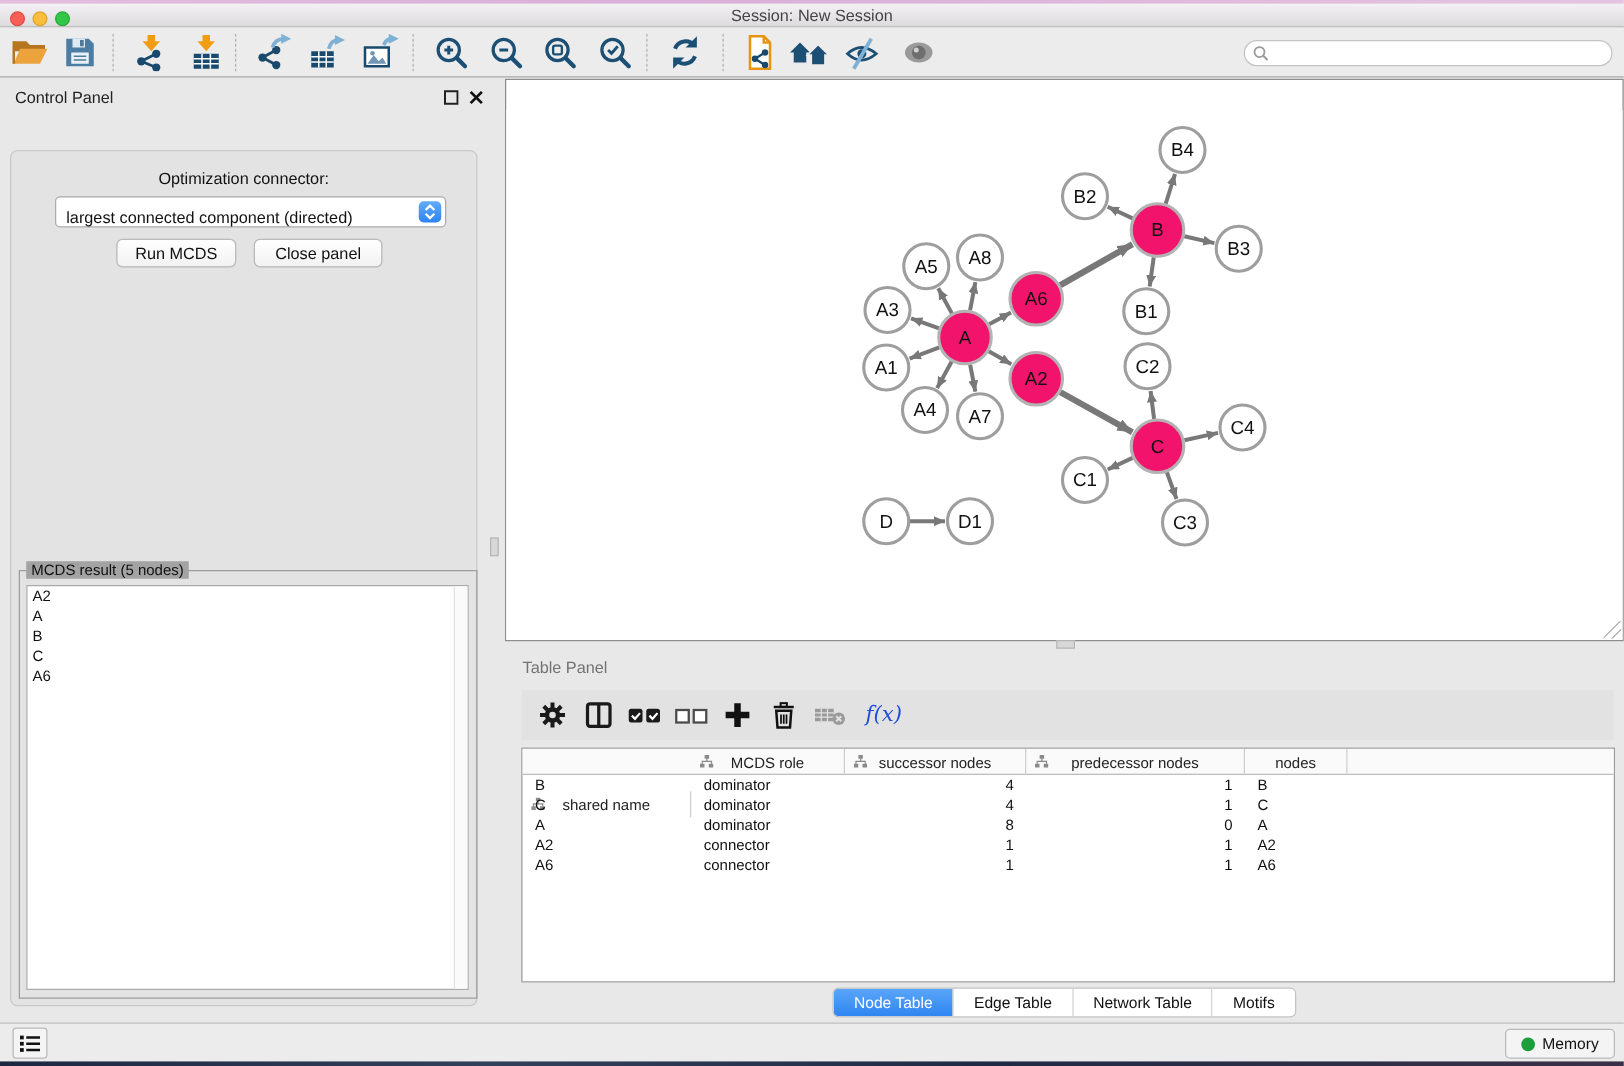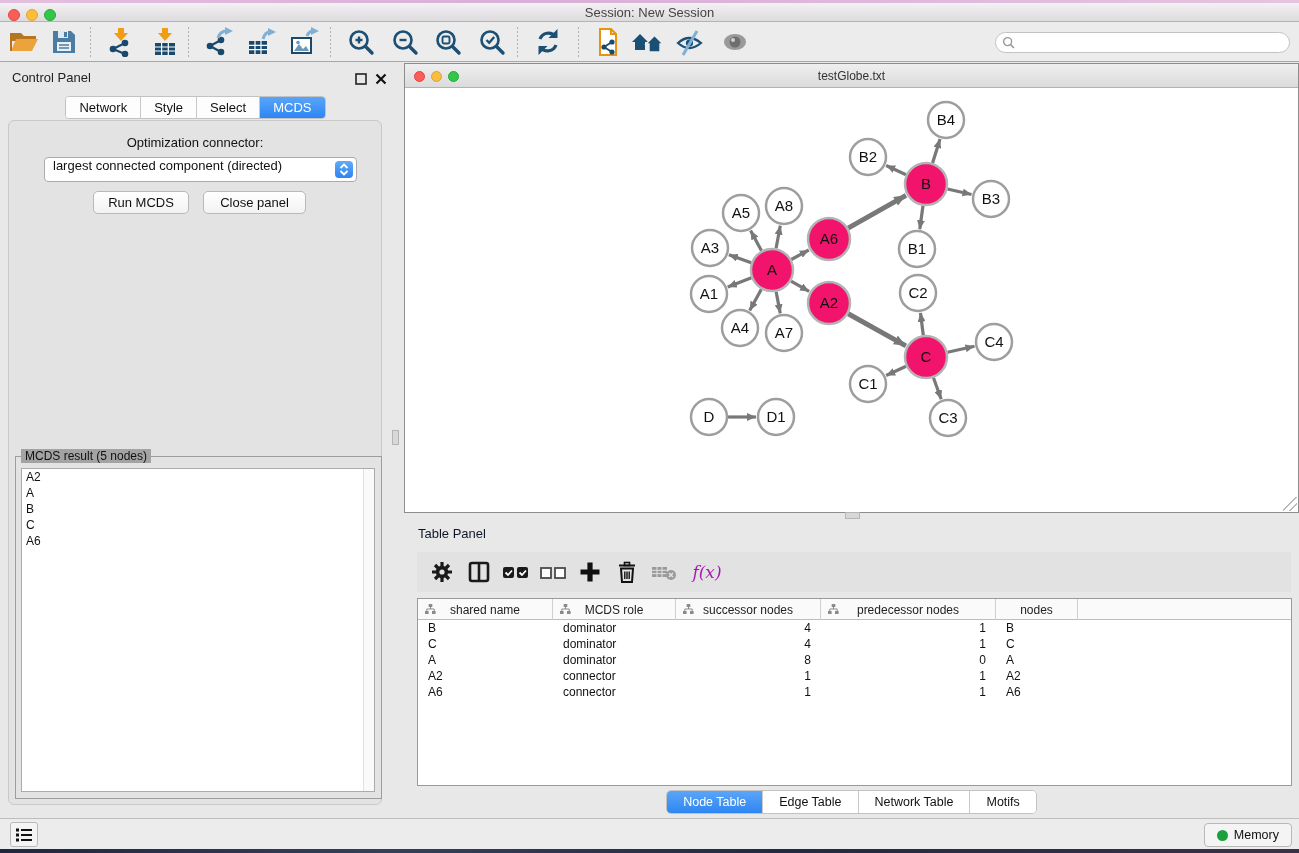--- a/index.html
+++ b/index.html
@@ -48,21 +48,21 @@
   .seg-tab { font-size:13px; color:#111; padding:3px 13px; background:#fdfdfd;
     border-right:1px solid #c9c9c9; cursor:default; }
   .seg-tab:last-child { border-right:none; }
   .seg-tab.sel { background:linear-gradient(#5aa5f8,#2e86f2); color:#fff; }
   .cp-inner { position:absolute; left:8px; top:57px; width:374px; height:685px;
     background:#e3e3e3; border:1px solid #c9c9c9; border-radius:6px; }
   .opt-label { position:absolute; left:0; top:14px; width:100%; text-align:center;
     font-size:13px; color:#111; }
   .criterion { position:absolute; left:35px; top:36px; width:313px; height:25px;
     background:#fff; border:1px solid #ababab; border-radius:4px;
-    font-size:13px; color:#111; display:flex; align-items:flex-start; padding-left:8px; }
+    font-size:13px; color:#111; display:flex; align-items:flex-end; padding-left:8px; }
   .stepper { position:absolute; right:3px; top:3px; width:18px; height:17px;
     border-radius:4px; background:linear-gradient(#62abf8,#2d83f1); }
   .cp-button { position:absolute; height:23px; background:linear-gradient(#ffffff,#f2f2f2);
     border:1px solid #b9b9b9; border-radius:5px; font-size:13px; color:#111;
     display:flex; align-items:center; justify-content:center; cursor:default; }
   .mcds-fieldset { position:absolute; left:6px; top:335px; width:367px; height:343px;
     border:1px solid #9d9d9d; }
   .mcds-legend { position:absolute; left:5px; top:-8px; background:#a3a3a3;
     padding:0 4px; font-size:12px; color:#111; }
   .mcds-list { position:absolute; left:5px; top:11px; right:6px; bottom:6px;
@@ -88,27 +88,27 @@
   .nlight { position:absolute; top:7px; width:11px; height:11px; border-radius:50%; }
   .net-canvas { position:absolute; left:0; top:24px; width:893px; height:424px;
     background:#fff; }
   .resize-grip { position:absolute; right:1px; bottom:1px; width:14px; height:14px;
     background:
       linear-gradient(135deg, transparent 44%, #b9b9b9 44%, #b9b9b9 50%, transparent 50%,
         transparent 69%, #b9b9b9 69%, #b9b9b9 75%, transparent 75%) ; }
 
   
   .table-panel { left:404px; top:520px; width:895px; height:292px; }
-  .tp-title { position:absolute; left:14px; top:6px; font-size:13px; color:#0f172a; }
+  .tp-title { position:absolute; left:14px; top:6px; font-size:13px; color:#737373; }
   .tp-toolbar { position:absolute; left:13px; top:32px; width:874px; height:40px;
     background:#e2e2e2; display:flex; align-items:center; }
   .tp-tool { width:37px; height:30px; display:flex; align-items:center;
     justify-content:center; }
   .fx { font-family:"DejaVu Serif", serif; font-style:italic; font-size:17px;
-    color:#a21caf; }
+    color:#1d4ed8; }
   .node-table { position:absolute; left:13px; top:78px; width:875px; height:188px;
     background:#fff; border:1px solid #9a9a9a; overflow:hidden; }
   .nt-header { position:absolute; left:0; top:0; width:100%; height:21px;
     background:#fafafa; border-bottom:1px solid #bdbdbd; }
   .nt-hcell { position:absolute; top:0; height:21px; border-right:1px solid #cfcfcf;
     font-size:12px; color:#222; display:flex; align-items:center;
     justify-content:center; }
   .nt-hicon { position:absolute; left:7px; top:5px; }
   .nt-row { position:absolute; height:16px; width:100%; }
   .nt-cell { position:absolute; font-size:12px; color:#111; line-height:16px;
@@ -299,28 +299,20 @@
       <svg width="12" height="12" viewBox="0 0 12 12">
           <rect x="1" y="1" width="10" height="10" fill="none" stroke="#222" stroke-width="1.6"></rect>
         </svg>
     </span>
     <span class="panel-btn" style="left:375px">
       <svg width="12" height="12" viewBox="0 0 12 12">
           <path d="M1.5 1.5l9 9M10.5 1.5l-9 9" stroke="#111" stroke-width="2.2"></path>
         </svg>
     </span>
   </div>
-  <div class="tabs-row">
-    <div class="seg-tabs">
-        <div class="seg-tab">Network</div>
-        <div class="seg-tab">Style</div>
-        <div class="seg-tab">Select</div>
-        <div class="seg-tab sel">MCDS</div>
-      </div>
-  </div>
   <div class="cp-inner">
     <div class="opt-label">Optimization connector:</div>
     <div class="criterion">
       <span>largest connected component (directed)</span>
       <span class="stepper">
         <svg width="18" height="17" viewBox="0 0 18 17">
             <path d="M5.5 7L9 3.5 12.5 7" fill="none" stroke="#fff" stroke-width="1.8"></path>
             <path d="M5.5 10L9 13.5 12.5 10" fill="none" stroke="#fff" stroke-width="1.8"></path>
           </svg>
       </span>
@@ -340,26 +332,20 @@
         <div class="mcds-scroll"></div>
       </div>
     </div>
   </div>
 </div>
 
 <div class="abs split-v"></div>
 <div class="abs split-grip-v"></div>
 
 <div class="abs net-window">
-  <div class="net-titlebar">
-    <span class="nlight" style="left:9px;  background:#f95e57; border:1px solid #e14942;"></span>
-    <span class="nlight" style="left:26px; background:#fbbe3c; border:1px solid #dfa32c;"></span>
-    <span class="nlight" style="left:43px; background:#33c748; border:1px solid #27a839;"></span>
-    <div class="title">testGlobe.txt</div>
-  </div>
   <div class="net-canvas">
     <svg width="893" height="424" id="graph-svg">
       <defs>
         <marker id="arrow" markerUnits="userSpaceOnUse" markerWidth="10" markerHeight="8" refX="9" refY="4" orient="auto">
             <path d="M0 0L9 4L0 8z" fill="#787878"></path>
           </marker>
         <marker id="arrowT" markerUnits="userSpaceOnUse" markerWidth="13" markerHeight="10" refX="12" refY="5" orient="auto">
             <path d="M0 0L12 5L0 10z" fill="#787878"></path>
           </marker>
       </defs>
@@ -525,21 +511,21 @@
           <circle cx="21" cy="16" r="5" fill="#9a9a9a"></circle>
           <path d="M19 14l4 4M23 14l-4 4" stroke="#e2e2e2" stroke-width="1.6"></path>
         </svg>
     </div>
     <div class="tp-tool" style="width:50px">
       <span class="fx">f(x)</span>
     </div>
   </div>
   <div class="node-table">
     <div class="nt-header" id="nt-header">
-        <div class="nt-hcell" style="left: 0px; width: 135px;">
+        <div class="nt-hcell" style="left: 0px; width: 135px; margin-top: 34px;">
           <span class="nt-hicon"><svg width="11" height="11" viewBox="0 0 11 11">
               <g fill="#8a8a8a">
                 <rect x="3.7" y="0" width="3.6" height="3"></rect>
                 <rect x="0" y="7" width="3.6" height="3"></rect>
                 <rect x="7" y="7" width="3.6" height="3"></rect>
               </g>
               <path d="M5.5 3v2M1.8 7V5h7.4v2" fill="none" stroke="#8a8a8a" stroke-width="1"></path>
             </svg></span>
           <span>shared name</span>
         </div>

